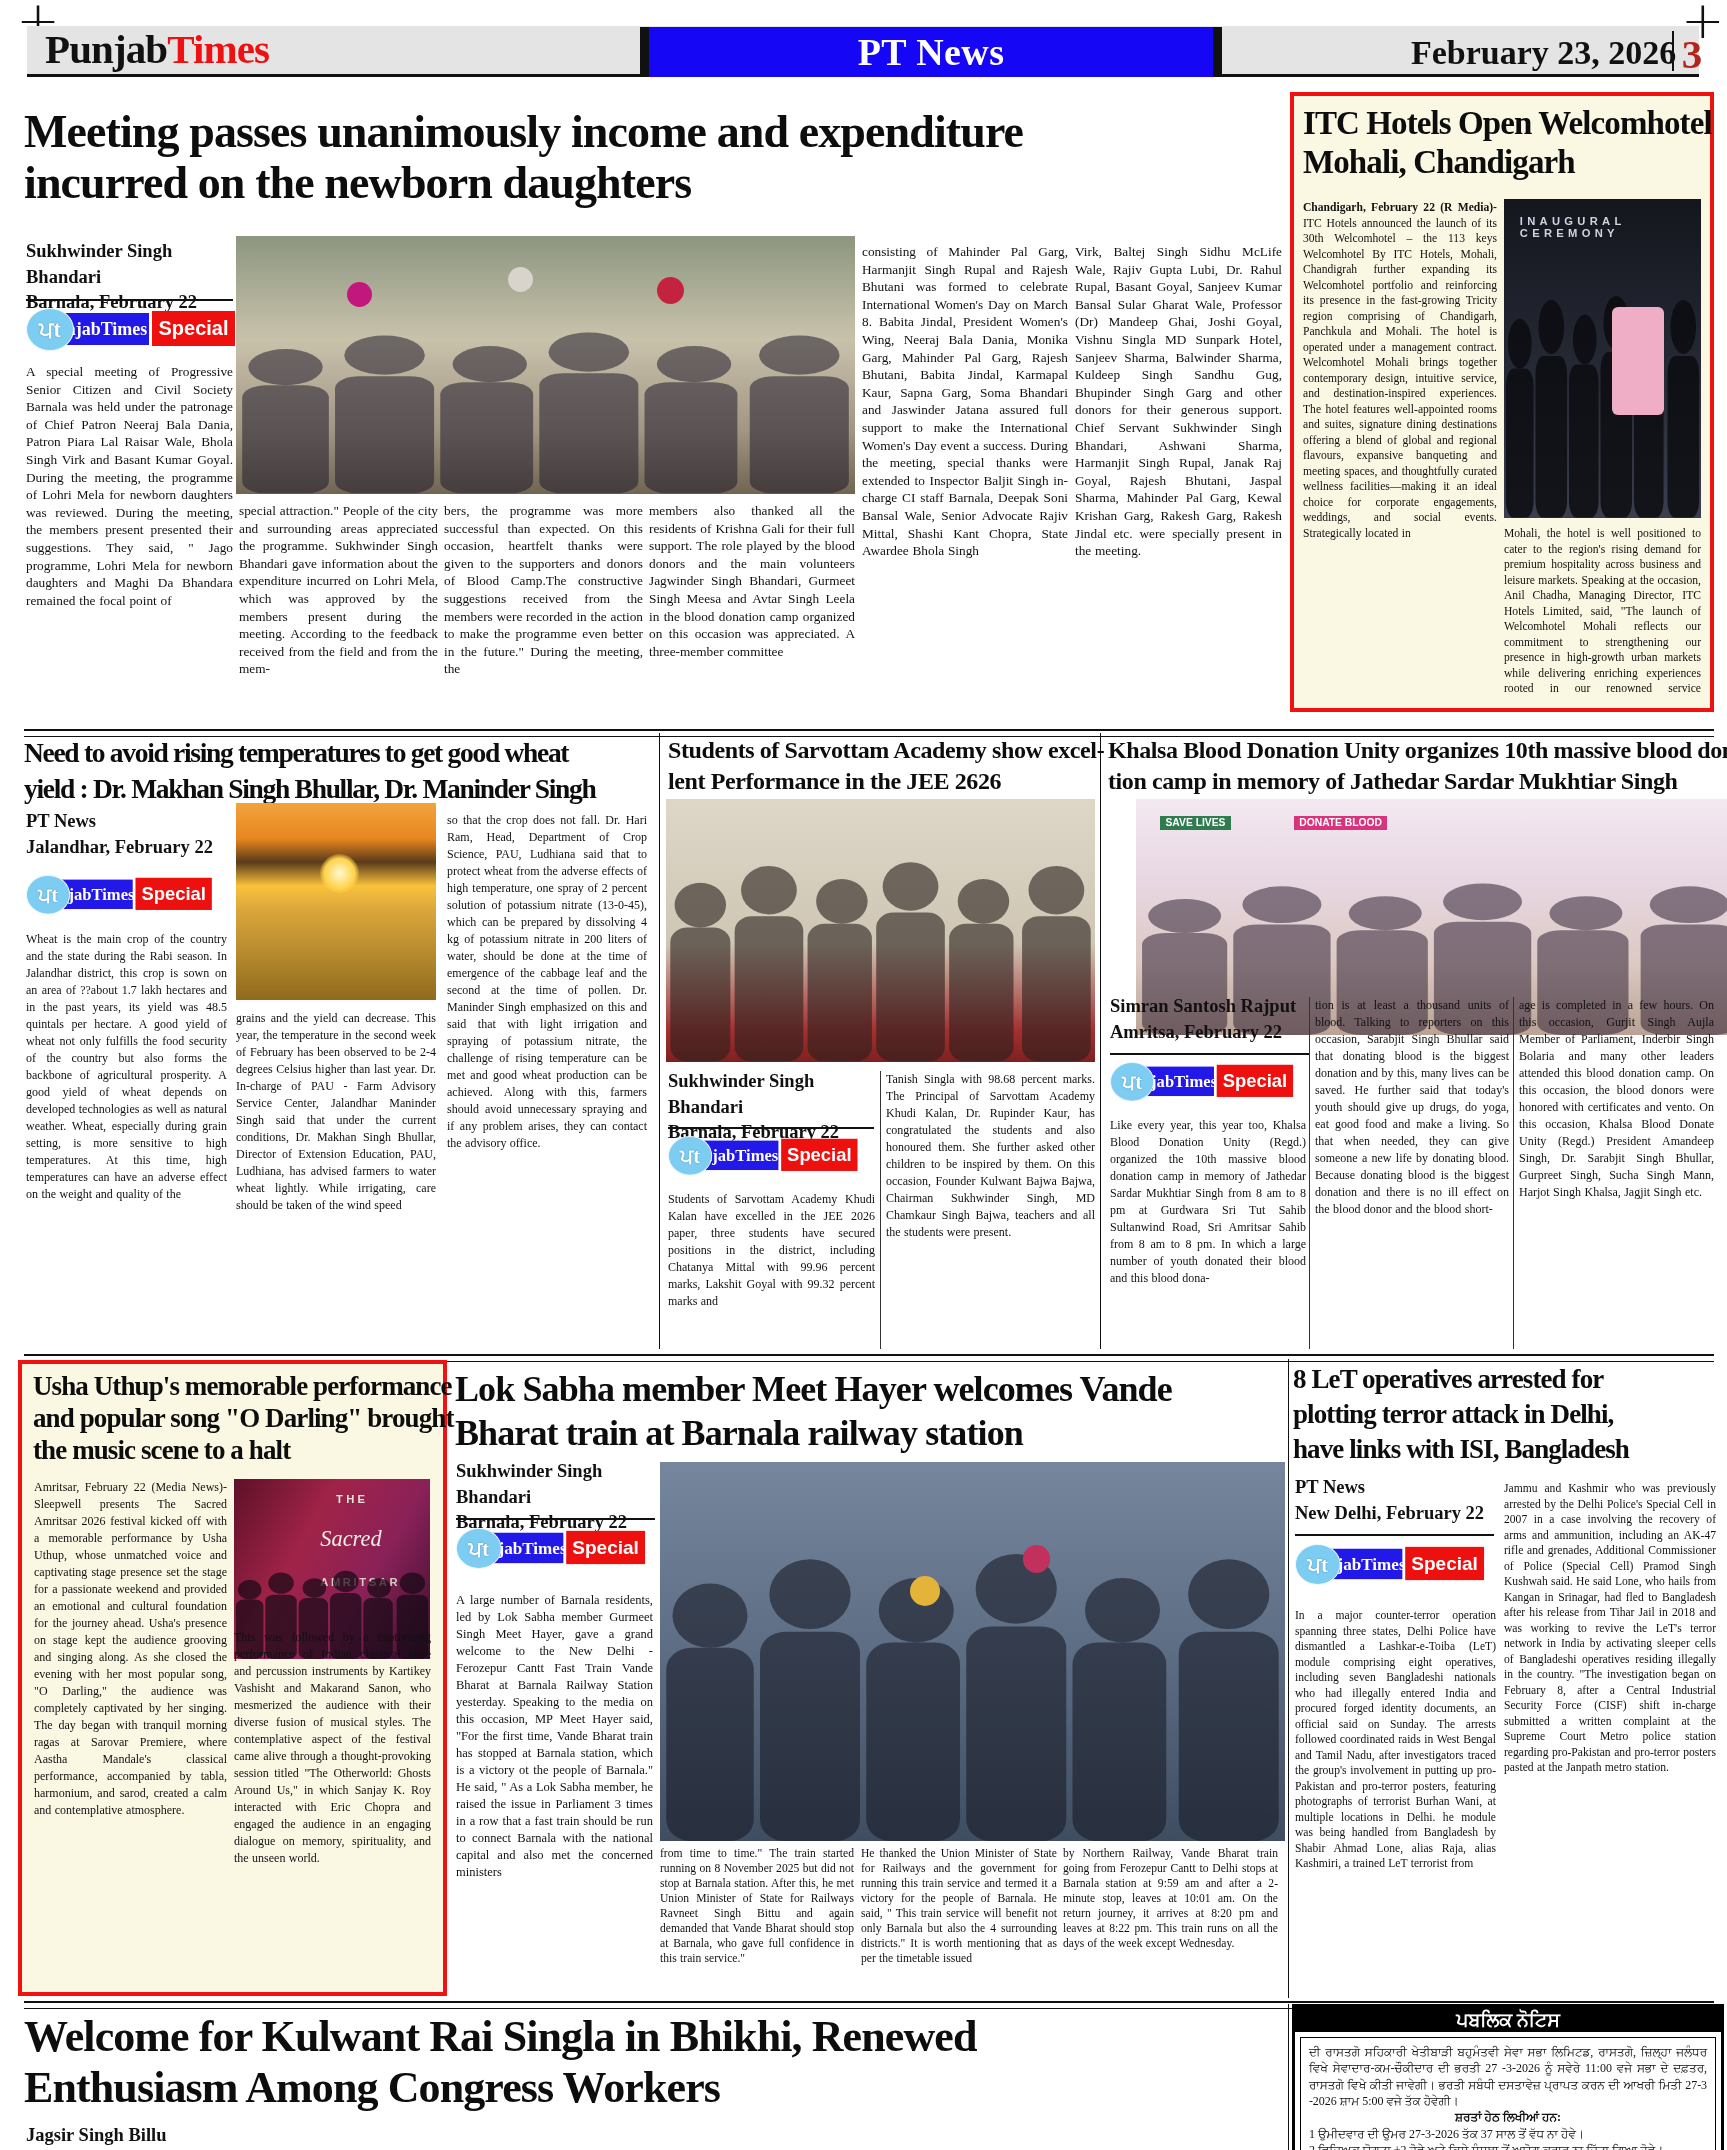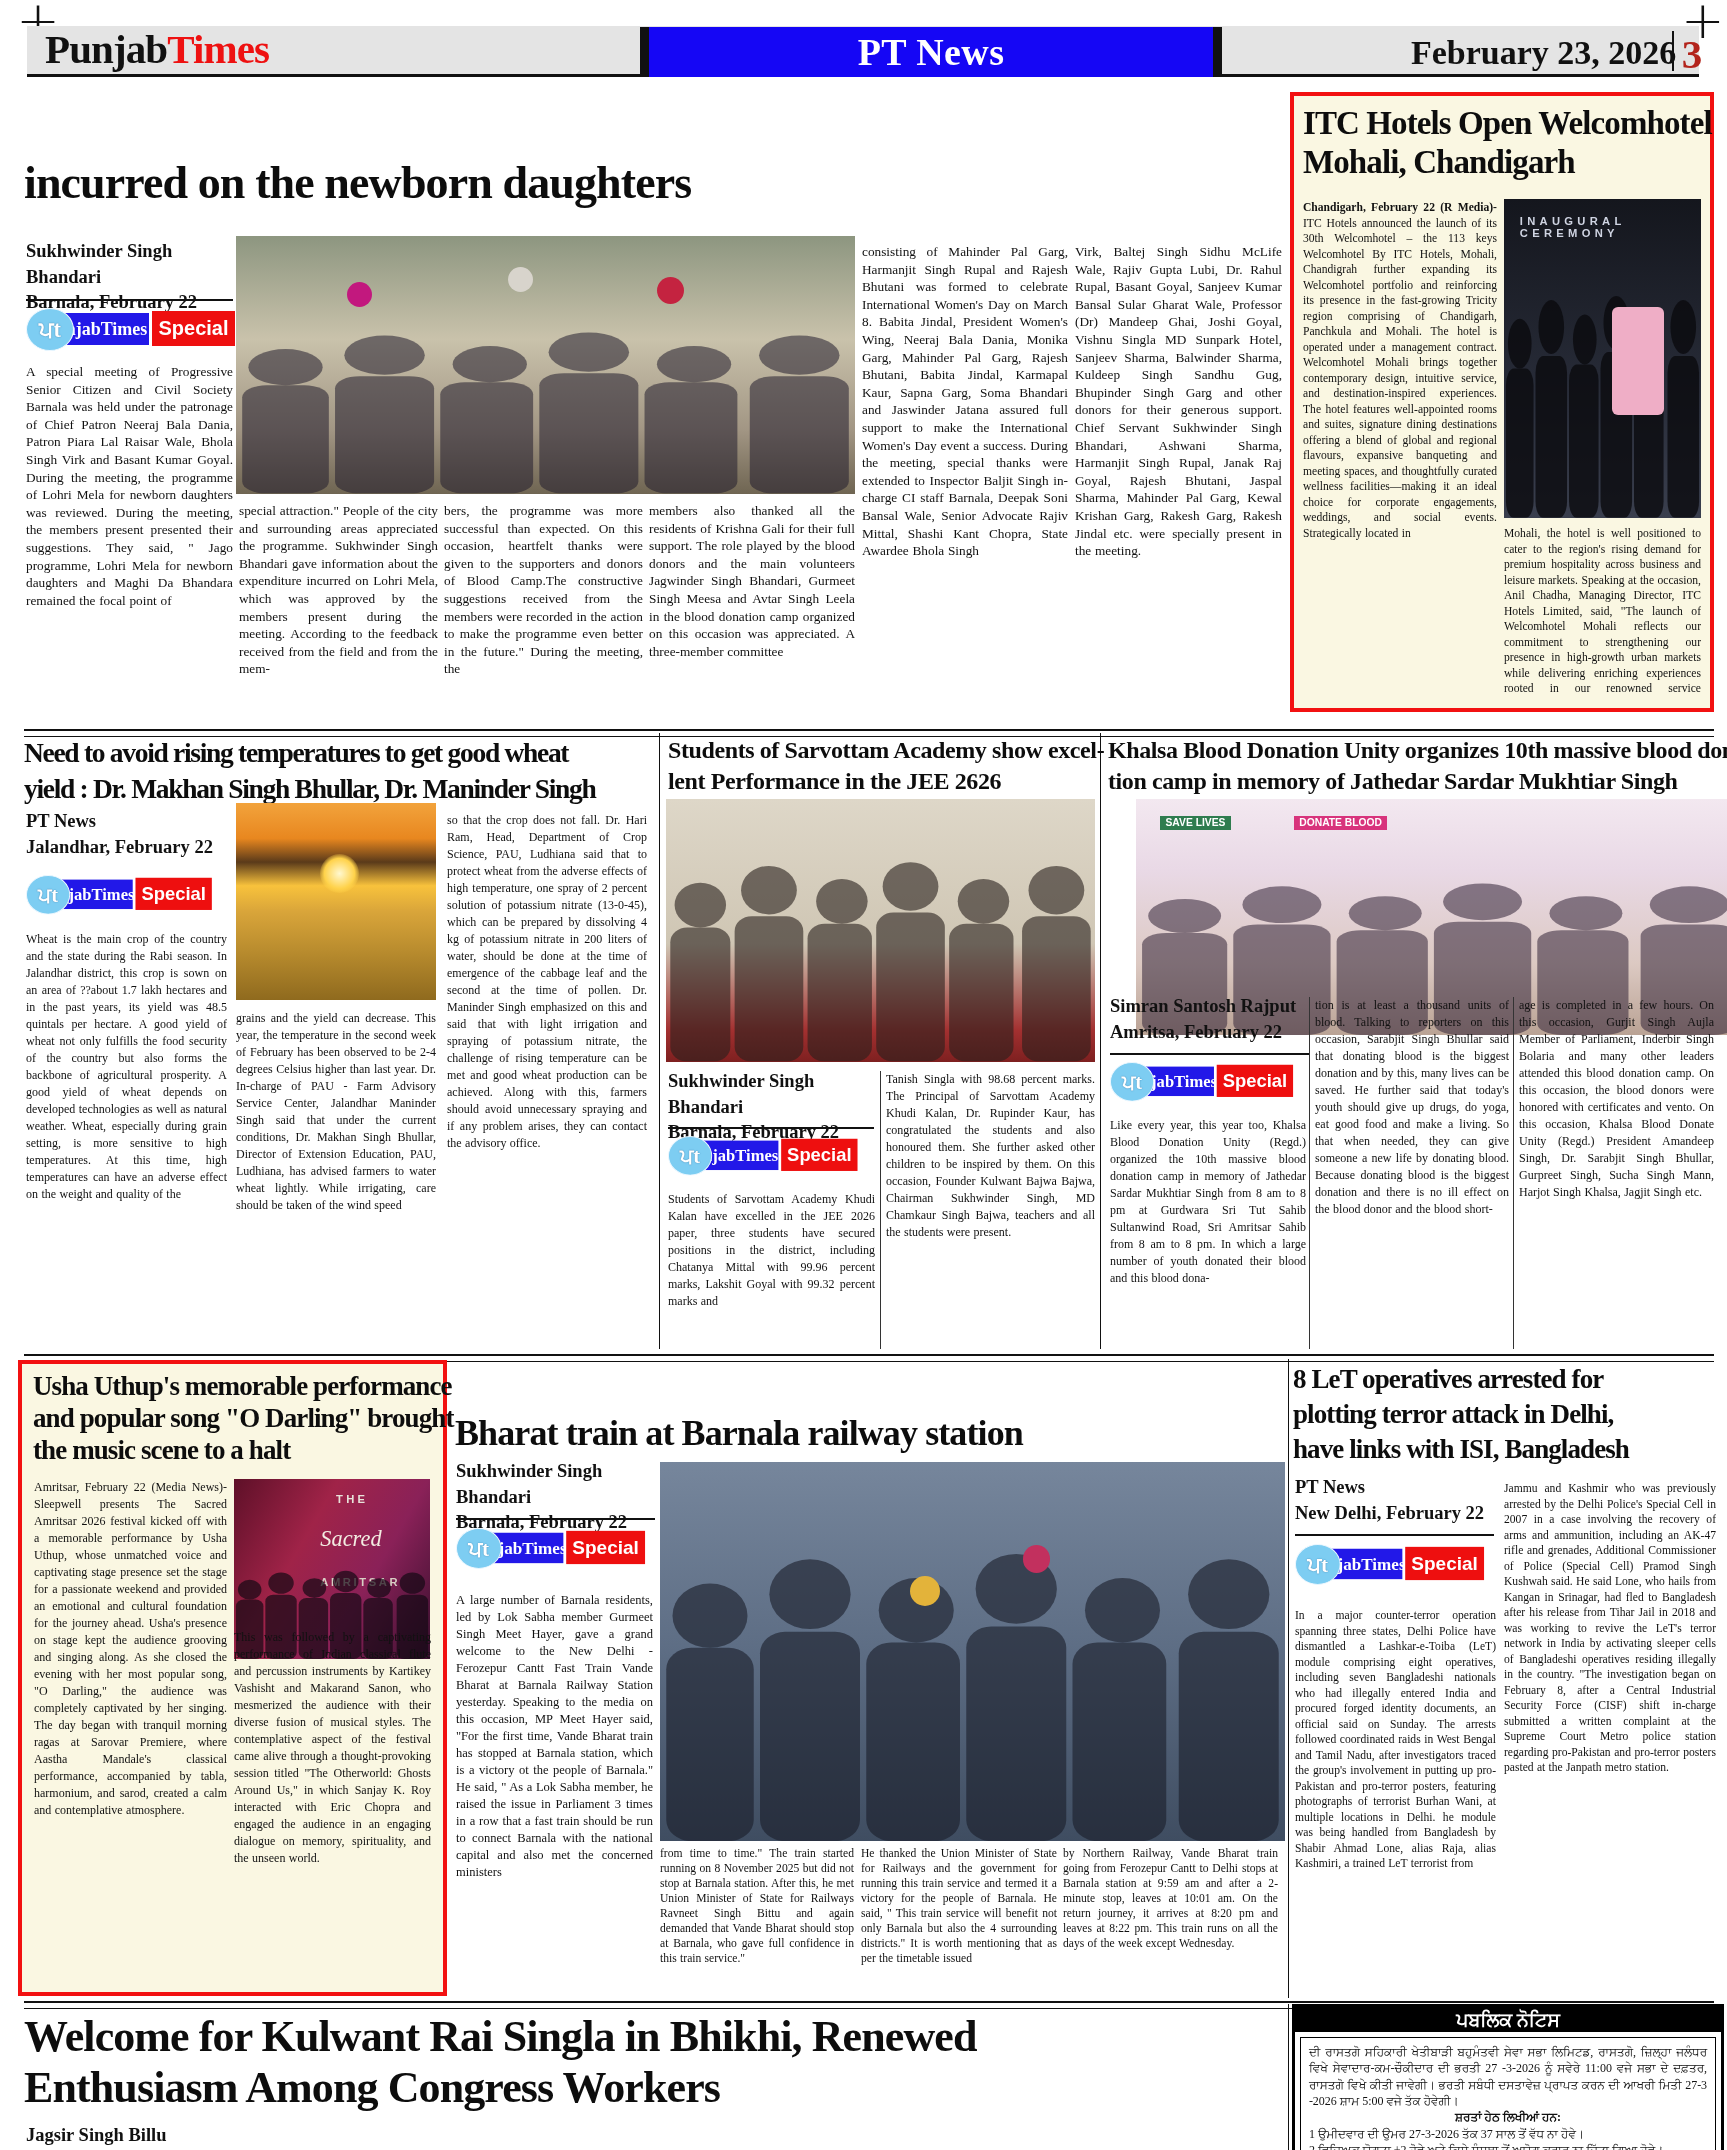--- a/index.html
+++ b/index.html
@@ -99,20 +99,21 @@
   <div class="abs brand">
     <span>Punjab</span><span class="red">Times</span>
   </div>
   <div class="abs ptnews-box">
     <span>PT News</span>
   </div>
   <div class="abs head-date">February 23, 2026</div>
   <div class="abs head-sep"></div>
   <div class="abs head-page">3</div>
 
+  <div class="abs hl hl-main" style="left:24px;top:107px">Meeting passes unanimously income and expenditure</div>
   <div class="abs hl hl-main" style="left:24px;top:158px">incurred on the newborn daughters</div>
 
   <div class="abs byline" style="left:26px;top:239px;width:209px">
     <div>Sukhwinder Singh Bhandari</div>
     <div>Barnala, February 22</div>
   </div>
   <div class="abs rule" style="left:26px;top:299px;width:207px"></div>
   <div class="abs badge" style="left:26px;top:308px;width:209px">
     <span class="logo">
         <i>ਪt</i>
@@ -254,20 +255,21 @@
   <div class="abs photo ph-usha" style="left:234px;top:1479px;width:196px;height:180px">
     <div class="ph-label" style="left:52%;top:8%;font-size:11.2px;letter-spacing:3.4px;color:#e8e2da">THE</div>
     <div class="ph-label" style="left:44%;top:26%;font-size:22.4px;font-family:Liberation Serif, serif;font-style:italic;font-weight:normal;color:#f3ece2">Sacred</div>
     <div class="ph-label" style="left:44%;top:54%;font-size:11.2px;letter-spacing:2.6px;color:#d8cfc4">AMRITSAR</div>
     <svg viewBox="0 0 100 60" preserveAspectRatio="none" style="color:rgba(20,8,20,.7);height:55%">
         <use href="#sym-crowd"></use>
       </svg>
   </div>
   <div class="abs col f-md" style="left:234px;top:1629px;width:197px;height:353px">This was followed by a captivating performance of Indian classical flute and percussion instruments by Kartikey Vashisht and Makarand Sanon, who mesmerized the audience with their diverse fusion of musical styles. The contemplative aspect of the festival came alive through a thought-provoking session titled "The Otherworld: Ghosts Around Us," in which Sanjay K. Roy interacted with Eric Chopra and engaged the audience in an engaging dialogue on memory, spirituality, and the unseen world.</div>
 
+  <div class="abs hl hl-lok" style="left:455px;top:1368px">Lok Sabha member Meet Hayer welcomes Vande</div>
   <div class="abs hl hl-lok" style="left:455px;top:1412px">Bharat train at Barnala railway station</div>
   <div class="abs byline" style="left:456px;top:1459px;width:202px">
     <div>Sukhwinder Singh Bhandari</div>
     <div>Barnala, February 22</div>
   </div>
   <div class="abs rule" style="left:456px;top:1518px;width:199px"></div>
   <div class="abs badge" style="left:456px;top:1528px;width:199px;transform:scale(.95);transform-origin:left top">
     <span class="logo">
         <i>ਪt</i>
       </span>

